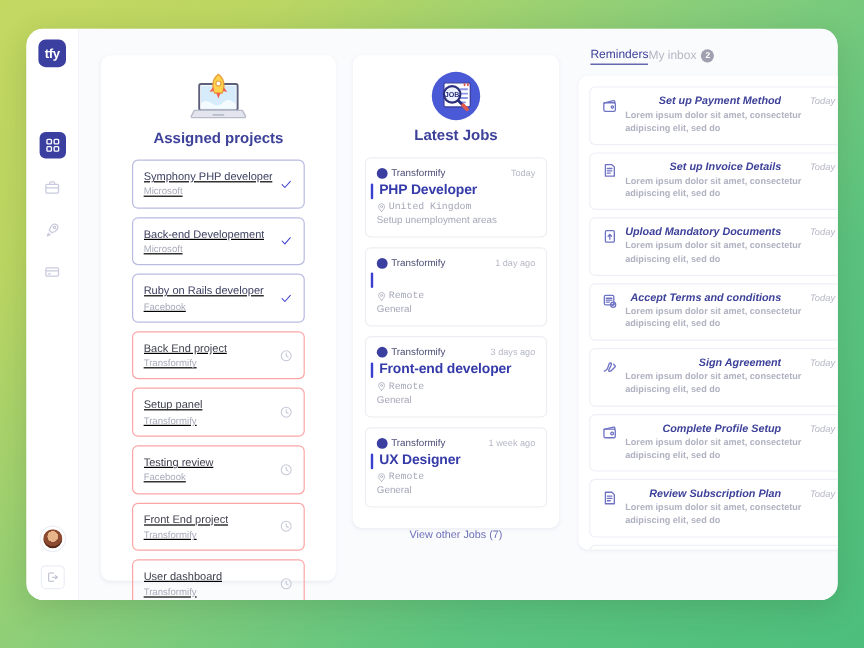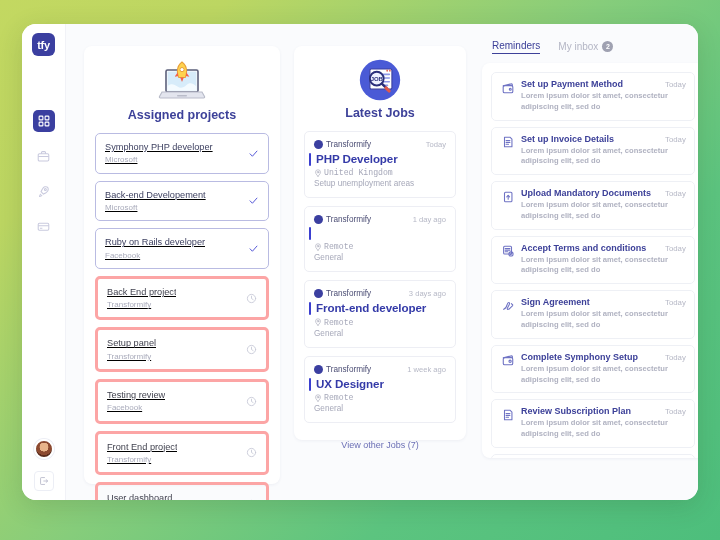--- a/index.html
+++ b/index.html
@@ -98,35 +98,36 @@
   }
 
   
   #col-projects {
     width: 196px;
     flex: 0 0 196px;
     margin: 22px 0 16px 18px;
     padding: 12px 11px 10px;
     display: flex;
     flex-direction: column;
+    align-items: center;
   }
   .hero-illustration {
     height: 50px;
     display: flex; align-items: center; justify-content: center;
     margin-bottom: 4px;
   }
   .col-title {
     text-align: center;
     font-size: 12.5px;
     color: #3d4199;
     font-weight: bold;
     margin-bottom: 11px;
   }
   .project-item {
-    border: 3px solid #fca5a5;
+    border: 1px solid #fca5a5;
     border-radius: 5px;
     padding: 7px 9px;
     margin-bottom: 7px;
     display: flex;
     align-items: center;
     justify-content: space-between;
     min-height: 37px;
   }
   .project-item.assigned {
     border: 1px solid #b9bbe2;
@@ -231,21 +232,20 @@
   #col-reminders {
     flex: 1 1 auto;
     margin: 16px 18px 42px 16px;
     display: flex;
     flex-direction: column;
     background: transparent;
   }
   .tabs {
     display: flex;
     align-items: center;
-    gap: 18px;
     padding: 0 4px 9px 10px;
   }
   .tab {
     font-size: 10px;
     color: #b4b6c5;
     display: flex; align-items: center; gap: 4px;
     padding-bottom: 2px;
   }
   .tab.active {
     color: #3d4199;
@@ -278,22 +278,23 @@
     flex: 0 0 auto;
     width: 15px; height: 15px;
     color: #6f73c4;
     display: flex; align-items: center; justify-content: center;
     margin-top: 1px;
   }
   .reminder-body { flex: 1 1 auto; min-width: 0; }
   .reminder-head {
     display: flex;
     align-items: baseline;
-    justify-content: space-between;
-    gap: 14px;
+    justify-content: flex-end;
+    gap: 24px;
+    font-style: italic;
   }
   .reminder-title {
     font-size: 9px;
     font-weight: bold;
     color: #3d4199;
     white-space: nowrap;
     overflow: hidden;
     text-overflow: ellipsis;
   }
   .reminder-time {
@@ -697,21 +698,21 @@
             <div class="reminder-item">
               <div class="reminder-icon">
                 <svg width="14" height="14" viewBox="0 0 16 16" fill="none" stroke="currentColor" stroke-width="1.25" stroke-linecap="round" stroke-linejoin="round">
                   <path d="M2.6 5.6l9-2.3c.7-.2 1.4.3 1.4 1v1.2"></path>
                   <rect x="2.6" y="5.3" width="10.8" height="8.2" rx="1.5"></rect>
                   <circle cx="10.4" cy="9.4" r="1.3"></circle>
                 </svg>
               </div>
               <div class="reminder-body">
                 <div class="reminder-head">
-                  <div class="reminder-title">Complete Symphony Setup</div>
+                  <div class="reminder-title">Complete Profile Setup</div>
                   <div class="reminder-time">Today</div>
                 </div>
                 <div class="reminder-desc">Lorem ipsum dolor sit amet, consectetur adipiscing elit, sed do</div>
               </div>
             </div>
             <div class="reminder-item">
               <div class="reminder-icon">
                 <svg width="14" height="14" viewBox="0 0 16 16" fill="none" stroke="currentColor" stroke-width="1.25" stroke-linecap="round" stroke-linejoin="round">
                   <path d="M4 2.5h6.2l2.3 2.3v8.7H4z"></path>
                   <path d="M5.8 6.2h4.4M5.8 8.4h4.4M5.8 10.6h2.8"></path>

